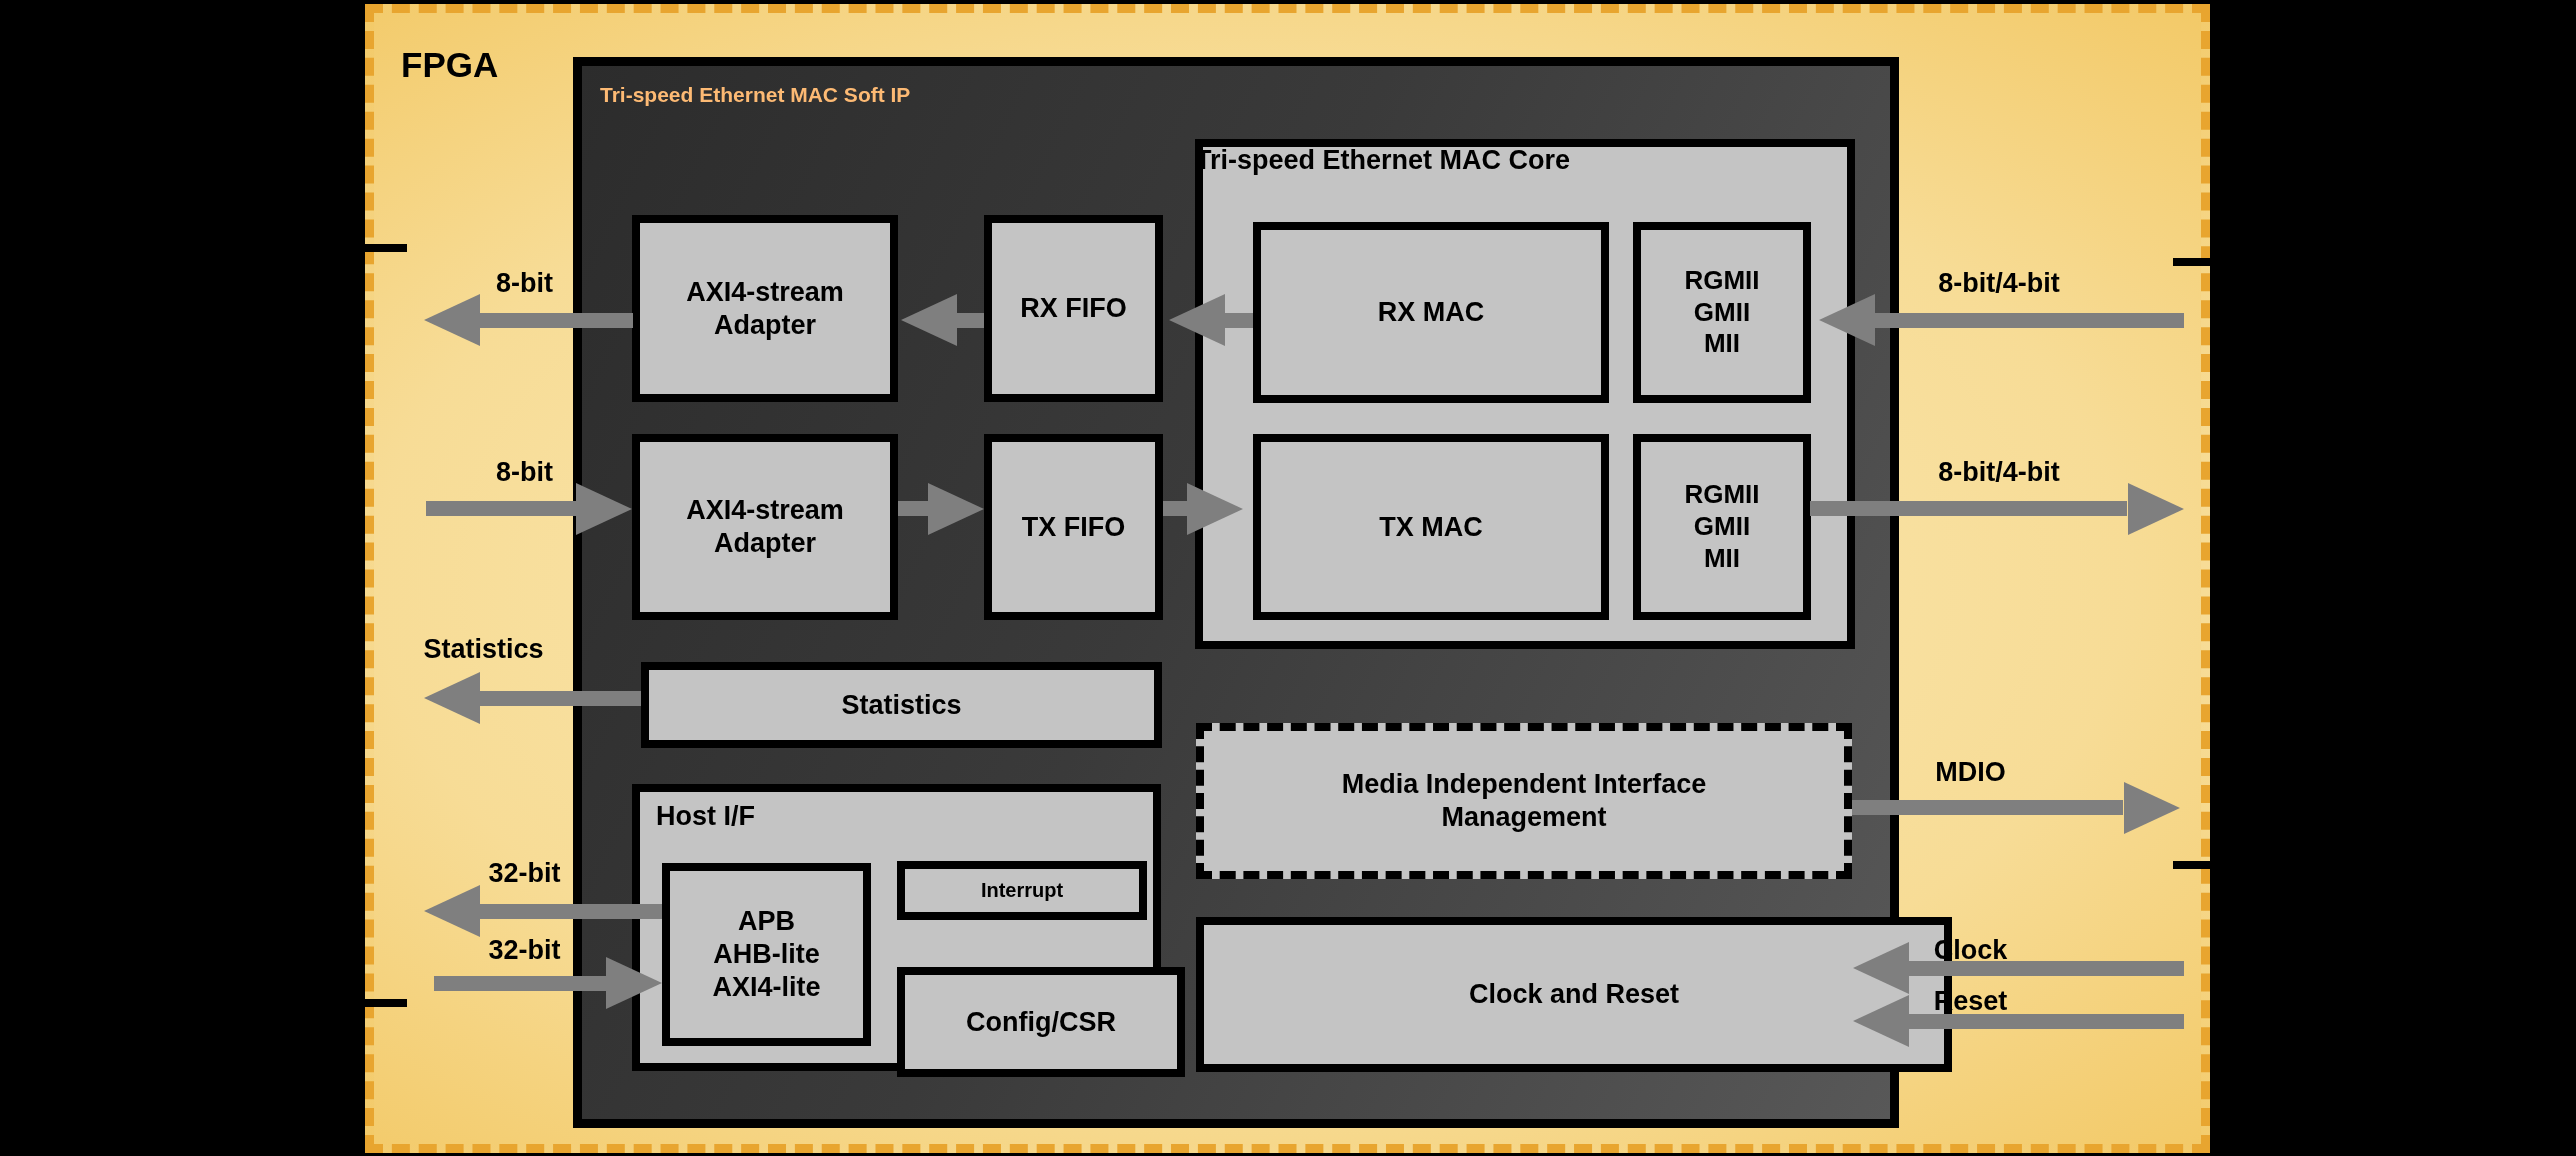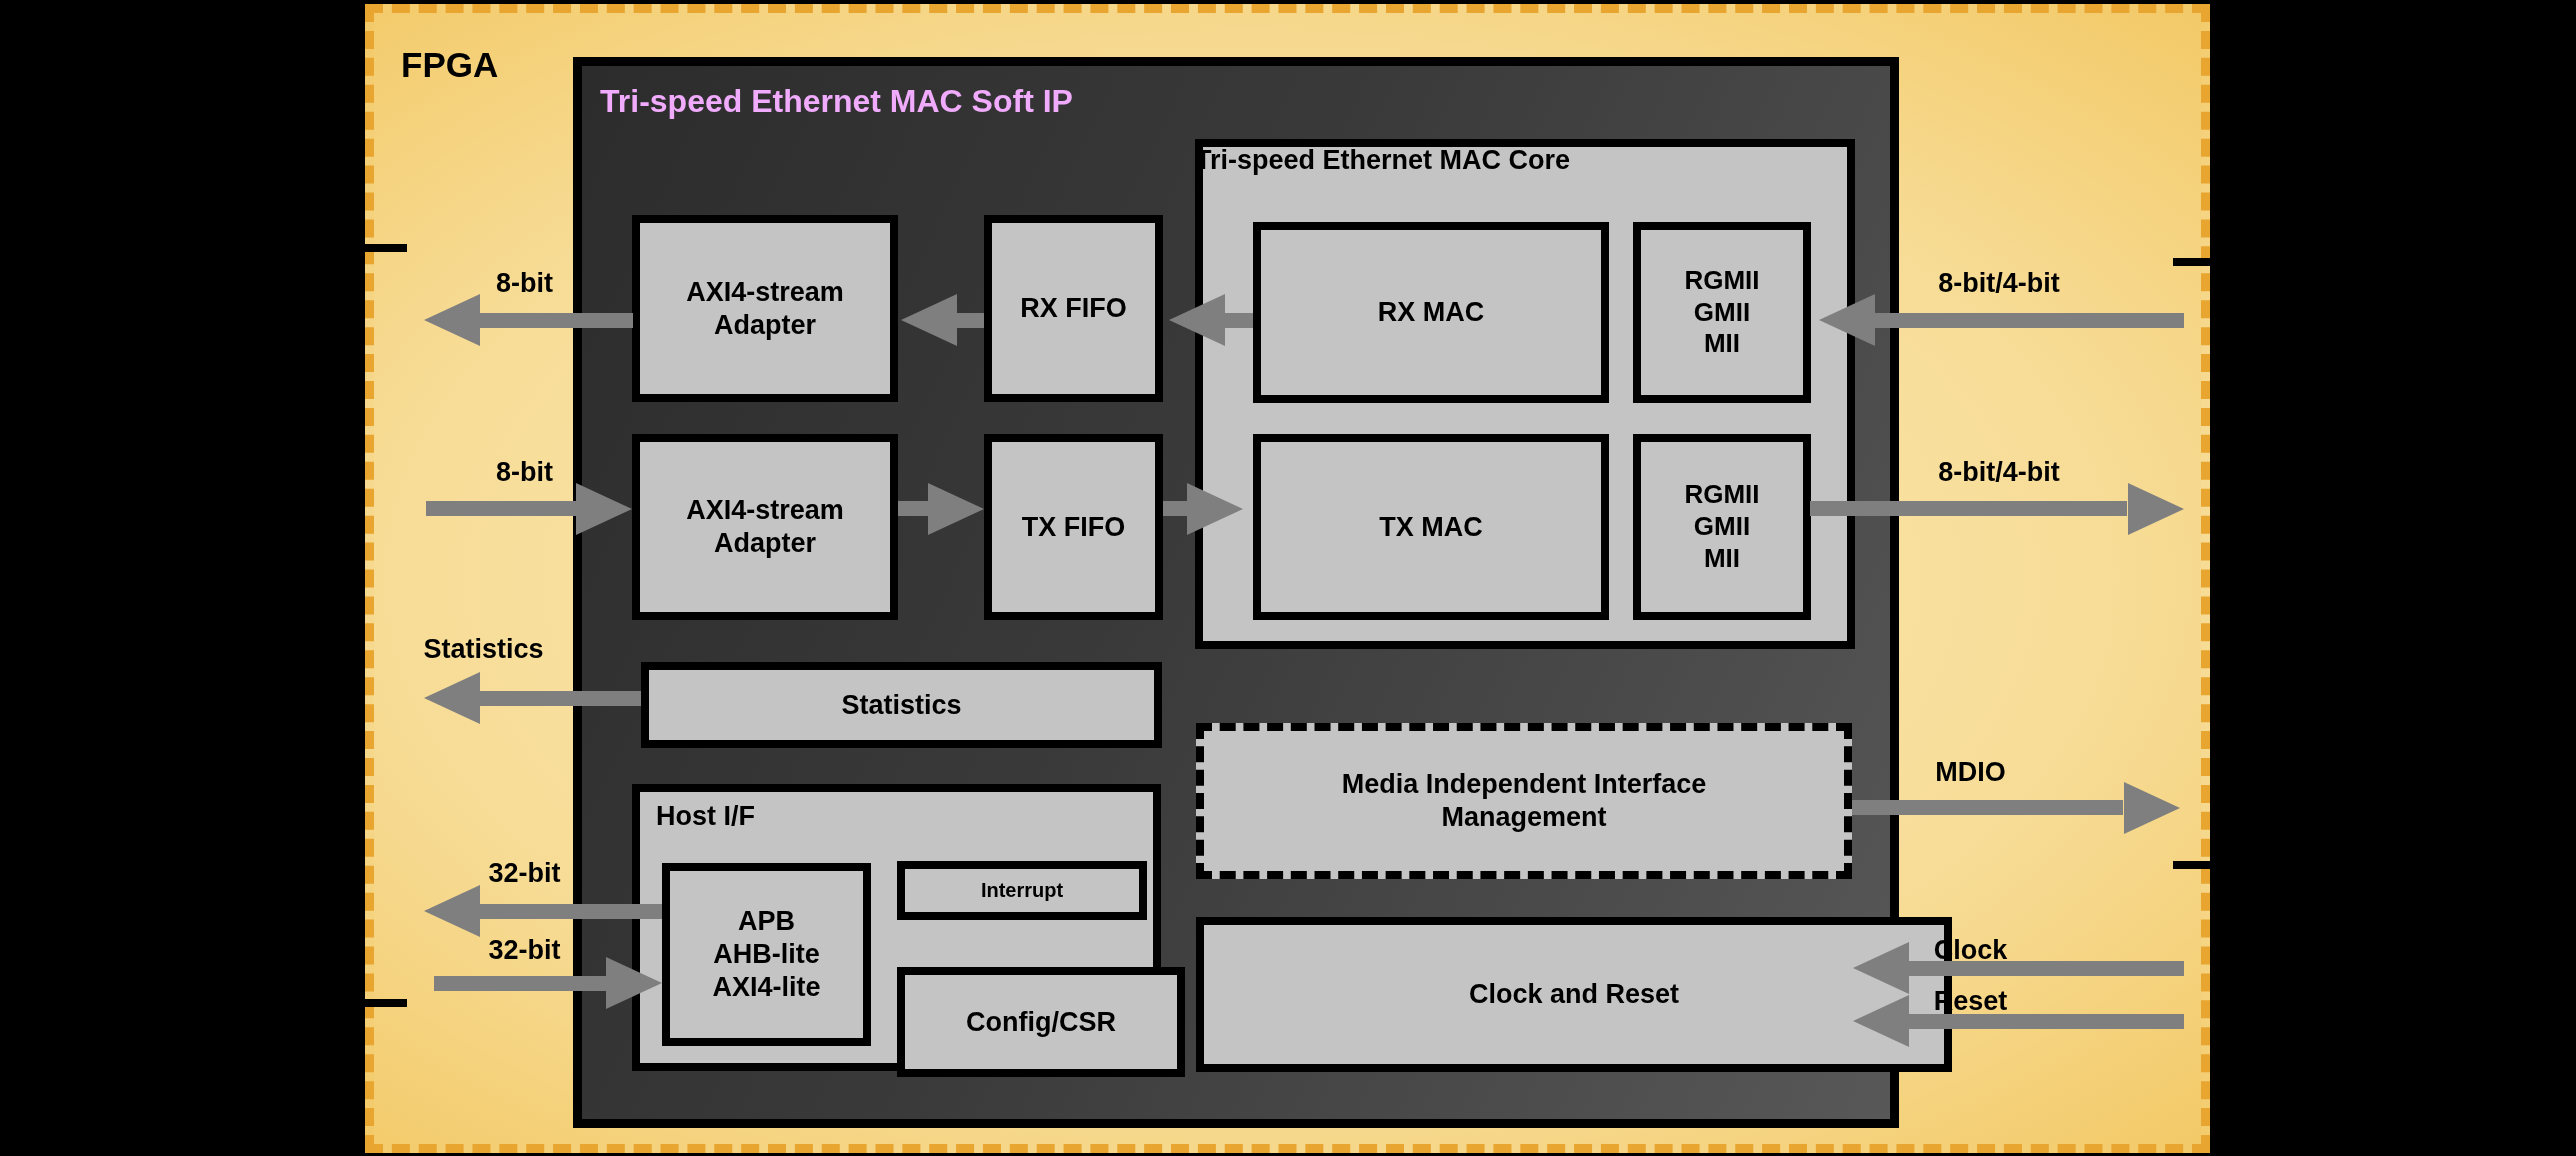--- a/index.html
+++ b/index.html
@@ -7,21 +7,21 @@
           font-family:"Liberation Sans","DejaVu Sans",sans-serif;font-weight:bold;}
   .abs{position:absolute;}
   
   #fpga{left:365px;top:3.5px;width:1845px;height:1149px;box-sizing:border-box;
         border:9.4px dashed #E8A52F;
         background:radial-gradient(ellipse 120% 110% at 48% 50%,#FBEAB8 0%,#F7DC96 40%,#F1C255 72%,#ECAB29 100%);}
   #fpga-label{left:401px;top:21px;font-size:35px;color:#000;margin-top:24px;}
   
   #softip{left:573px;top:57px;width:1326px;height:1071px;box-sizing:border-box;border:9.4px solid #000;
           background:linear-gradient(115deg,#2C2C2C 0%,#3A3A3A 45%,#4A4A4A 75%,#585858 100%);}
-  #softip-title{left:600px;top:83px;font-size:32px;color:#f0abfc;}
+  #softip-title{left:600px;top:83px;font-size:21px;color:#fdba74;}
   
   .blk{position:absolute;background:#C4C4C4;border:8.3px solid #000;box-sizing:border-box;
        display:flex;align-items:center;justify-content:center;text-align:center;
        color:#000;font-size:27px;line-height:1.22;white-space:pre-line;}
   .dashed{border-style:dashed;}
   .corner-title{position:absolute;color:#000;font-size:27px;}
   
   .shaft{position:absolute;height:15.3px;background:#7F7F7F;}
   .headL{position:absolute;width:0;height:0;border-top:26.5px solid transparent;
          border-bottom:26.5px solid transparent;border-right:56px solid #7F7F7F;}

